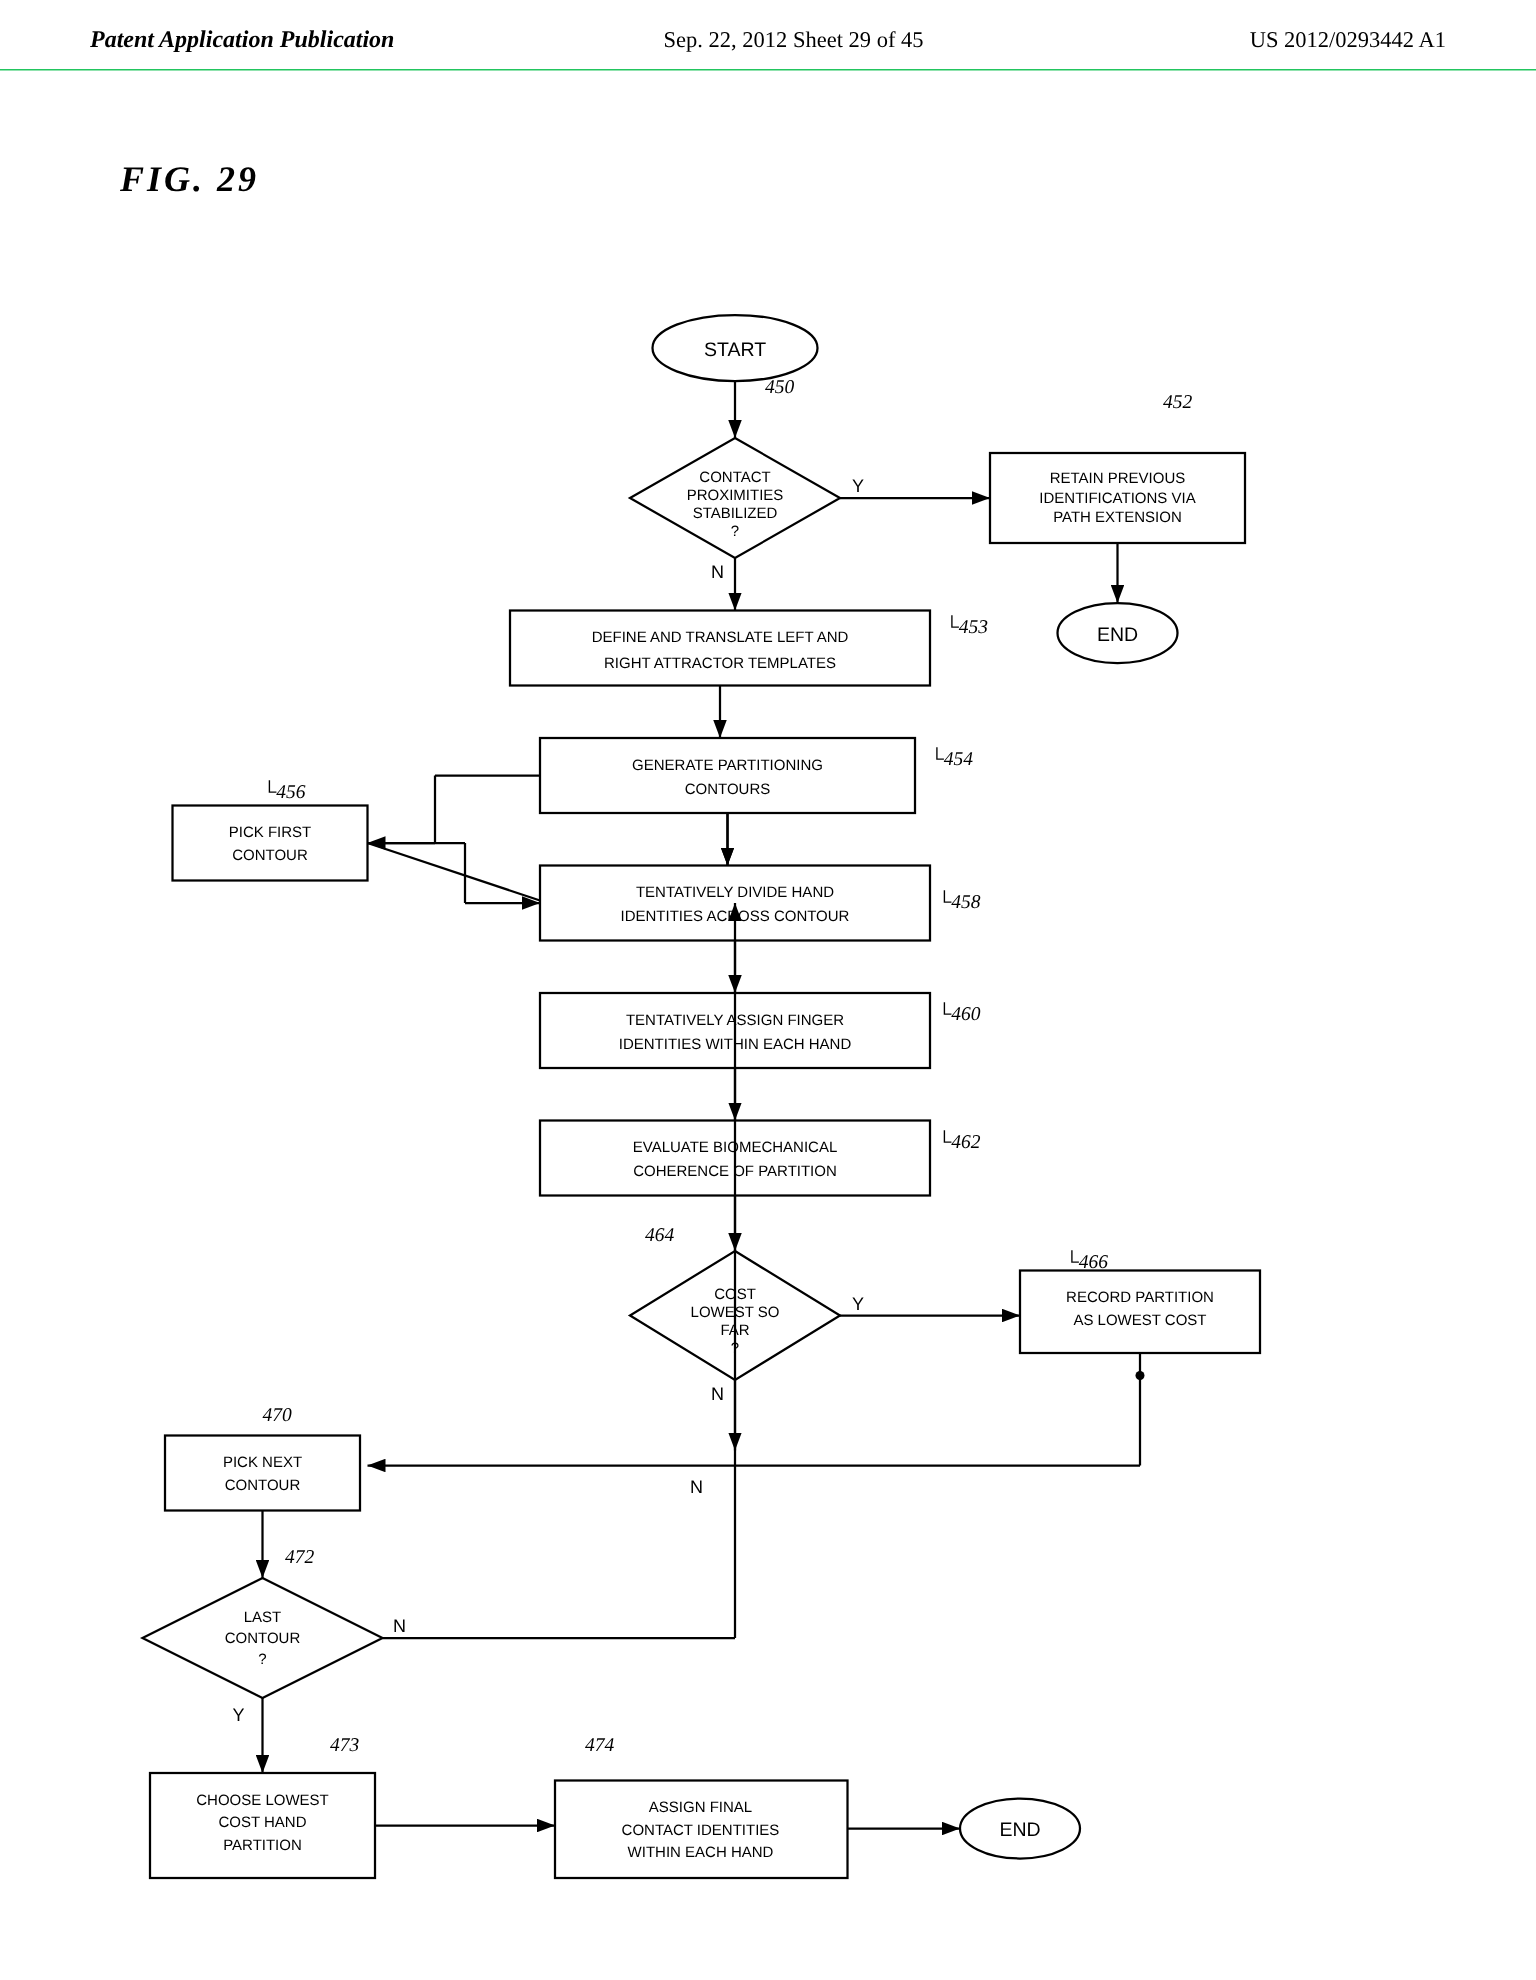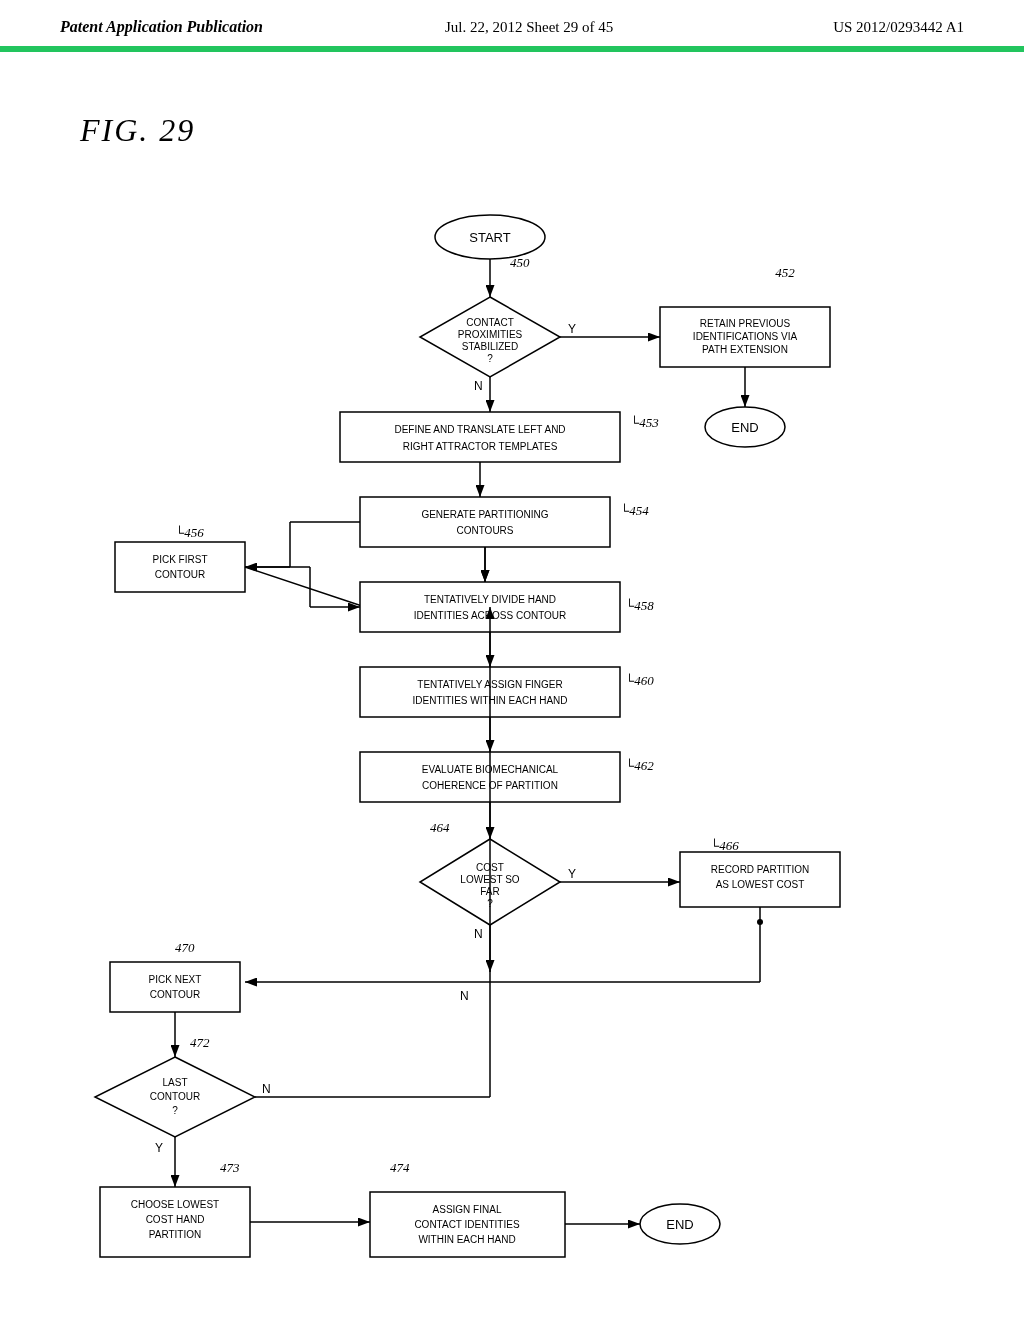--- a/index.html
+++ b/index.html
@@ -11,21 +11,21 @@
       position: relative;
       overflow: hidden;
     }
 
     
     .header {
       display: flex;
       justify-content: space-between;
       align-items: center;
       padding: 18px 60px 10px 60px;
-      border-bottom: 6px solid #22c55e;
+      border-bottom: 1px solid #22c55e;
     }
     .header-left {
       font-size: 16px;
       font-style: italic;
       font-weight: bold;
     }
     .header-center {
       font-size: 15px;
     }
     .header-right {
@@ -38,41 +38,41 @@
       position: relative;
       width: 100%;
       height: calc(100% - 60px);
     }
 
     
     .fig-label {
       position: absolute;
       top: 60px;
       left: 80px;
-      font-size: 32px;
+      font-size: 24px;
       font-style: italic;
-      font-weight: normal;
+      font-weight: bold;
       letter-spacing: 2px;
     }
 
     
     .flowchart-svg {
       position: absolute;
       top: 30px;
       left: 0;
       width: 100%;
       height: 100%;
     }
   </style>
 </head>
 <body>
 
 <div class="header">
   <span class="header-left">Patent Application Publication</span>
-  <span class="header-center">Jul. 22, 2012  Sheet 29 of 45</span>
+  <span class="header-center">Sep. 22, 2012  Sheet 29 of 45</span>
   <span class="header-right">US 2012/0293442 A1</span>
 </div>
 
 <div class="diagram-area">
   <div class="fig-label">FIG. 29</div>
 
   <svg class="flowchart-svg" viewBox="0 0 1024 1260">
 
     <defs>
       <marker id="arrowhead" markerWidth="8" markerHeight="6" refX="8" refY="3" orient="auto">

